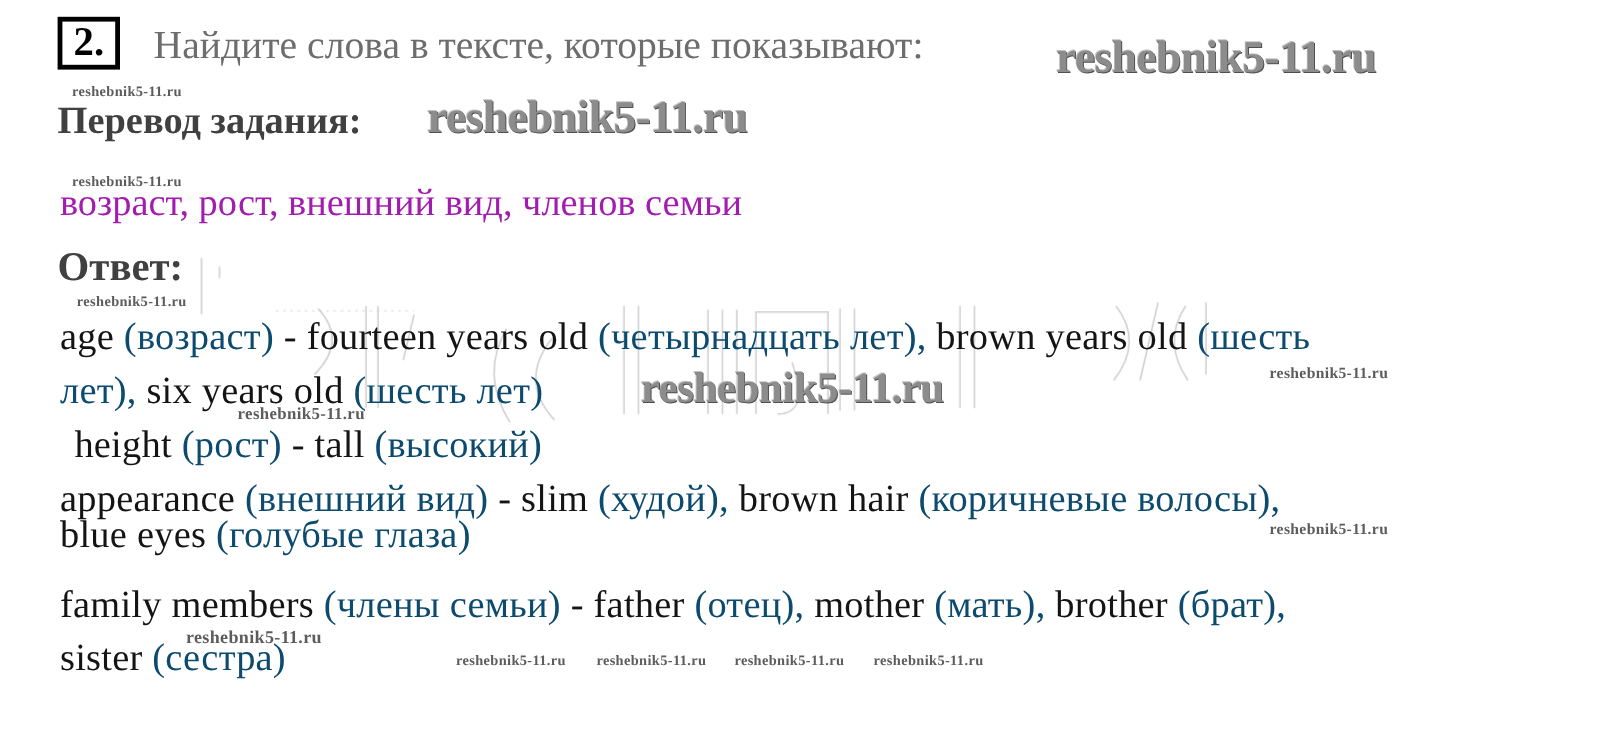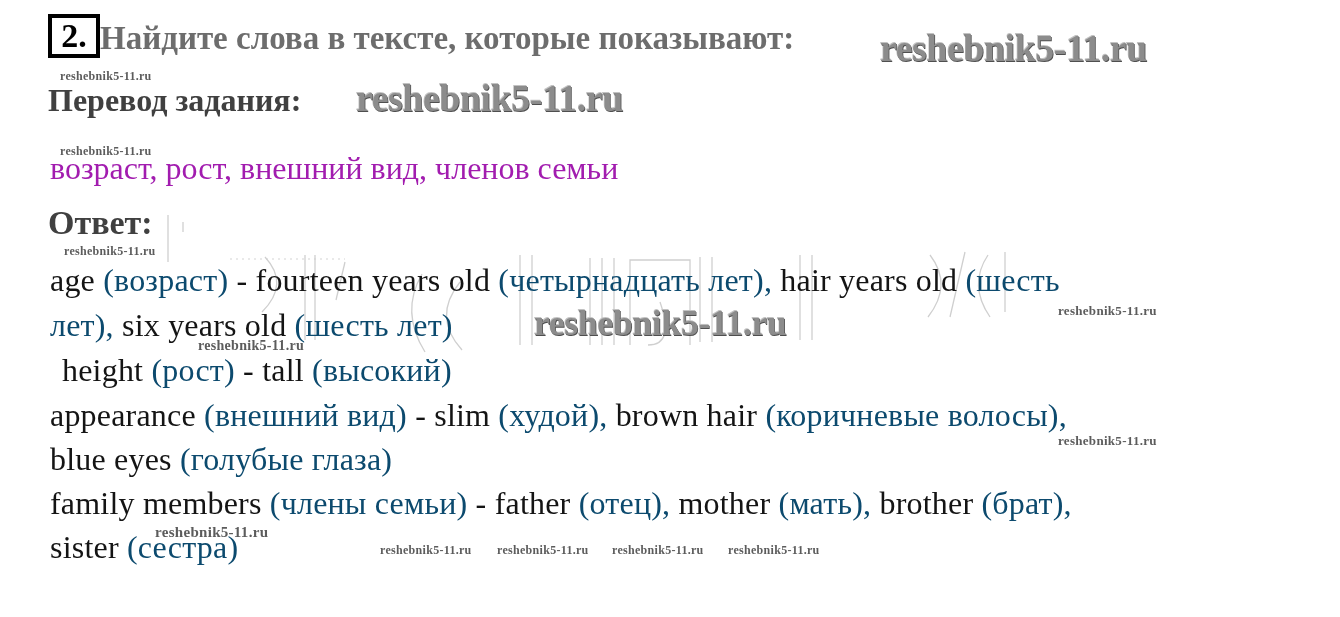--- a/index.html
+++ b/index.html
@@ -14,21 +14,21 @@
 
   
   .num-box{
     left:48px;top:14px;
     border:4px solid #000;
     width:44px;height:36px;
     display:flex;align-items:center;justify-content:center;
     font-weight:bold;font-size:34px;color:#000;
     background:#fff;
   }
-  .task-text{left:100px;top:20px;font-size:33px;color:#6d6d6d;font-weight:bold;}
+  .task-text{left:128px;top:20px;font-size:33px;color:#6d6d6d;}
 
   .heading{font-weight:bold;color:#404040;}
   .h-translation{left:48px;top:82px;font-size:32px;}
   .translation-text{left:50px;top:150px;font-size:32px;color:#a21caf;}
   .h-answer{left:48px;top:204px;font-size:34px;}
 
   .ans-line{left:50px;font-size:32px;letter-spacing:0.2px;}
   .seg-en{color:#141414;}
   .seg-ru{color:#0c4a6e;}
 
@@ -92,25 +92,25 @@
 
   <div class="abs heading h-translation">Перевод задания:</div>
   <div class="abs wm-big" style="left:356px;top:76px;font-size:38px;">reshebnik5-11.ru</div>
 
   <div class="abs wm-small" style="left:60px;top:144px;font-size:12px;">reshebnik5-11.ru</div>
   <div class="abs translation-text">возраст, рост, внешний вид, членов семьи</div>
 
   <div class="abs heading h-answer">Ответ:</div>
   <div class="abs wm-small" style="left:64px;top:244px;font-size:12px;">reshebnik5-11.ru</div>
 
-  <div class="abs ans-line" style="top:262px;"><span class="seg-en">age </span><span class="seg-ru">(возраст)</span><span class="seg-en"> - </span><span class="seg-en">fourteen years old </span><span class="seg-ru">(четырнадцать лет), </span><span class="seg-en">hair years old </span><span class="seg-ru">(шесть</span></div>
+  <div class="abs ans-line" style="top:262px;"><span class="seg-en">age </span><span class="seg-ru">(возраст)</span><span class="seg-en"> - </span><span class="seg-en">fourteen years old </span><span class="seg-ru">(четырнадцать лет), </span><span class="seg-en">brown years old </span><span class="seg-ru">(шесть</span></div>
   <div class="abs ans-line" style="top:307px;"><span class="seg-ru">лет), </span><span class="seg-en">six years old </span><span class="seg-ru">(шесть лет)</span></div>
   <div class="abs ans-line" style="top:352px;margin-left:12px;"><span class="seg-en">height </span><span class="seg-ru">(рост)</span><span class="seg-en"> - tall </span><span class="seg-ru">(высокий)</span></div>
   <div class="abs ans-line" style="top:397px;"><span class="seg-en">appearance </span><span class="seg-ru">(внешний вид)</span><span class="seg-en"> - slim </span><span class="seg-ru">(худой), </span><span class="seg-en">brown hair </span><span class="seg-ru">(коричневые волосы),</span></div>
-  <div class="abs ans-line" style="top:441px;text-align:center;"><span class="seg-en">blue eyes </span><span class="seg-ru">(голубые глаза)</span></div>
+  <div class="abs ans-line" style="top:427px;text-align:center;"><span class="seg-en">blue eyes </span><span class="seg-ru">(голубые глаза)</span></div>
   <div class="abs ans-line" style="top:485px;"><span class="seg-en">family members </span><span class="seg-ru">(члены семьи)</span><span class="seg-en"> - father </span><span class="seg-ru">(отец), </span><span class="seg-en">mother </span><span class="seg-ru">(мать), </span><span class="seg-en">brother </span><span class="seg-ru">(брат),</span></div>
   <div class="abs ans-line" style="top:529px;"><span class="seg-en">sister </span><span class="seg-ru">(сестра)</span></div>
 
   <div class="abs wm-big" style="left:534px;top:302px;font-size:36px;">reshebnik5-11.ru</div>
 
   <div class="abs wm-small" style="left:198px;top:338px;font-size:14px;">reshebnik5-11.ru</div>
   <div class="abs wm-small" style="left:1058px;top:303px;font-size:13px;">reshebnik5-11.ru</div>
   <div class="abs wm-small" style="left:1058px;top:433px;font-size:13px;">reshebnik5-11.ru</div>
   <div class="abs wm-small" style="left:155px;top:524px;font-size:15px;">reshebnik5-11.ru</div>
 

